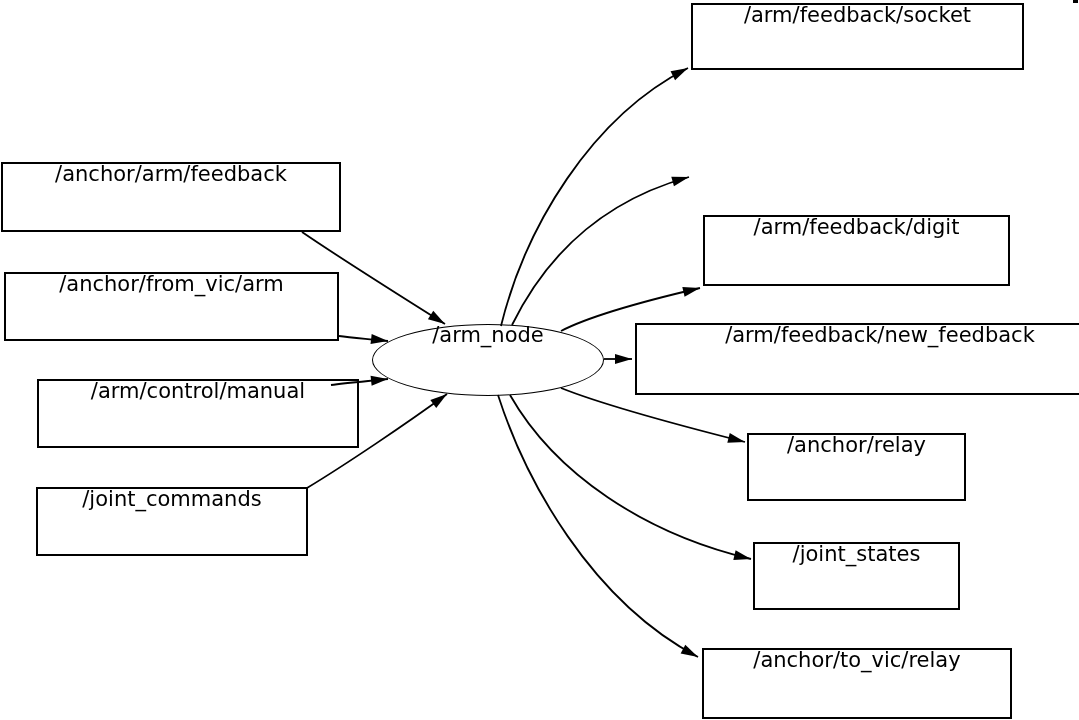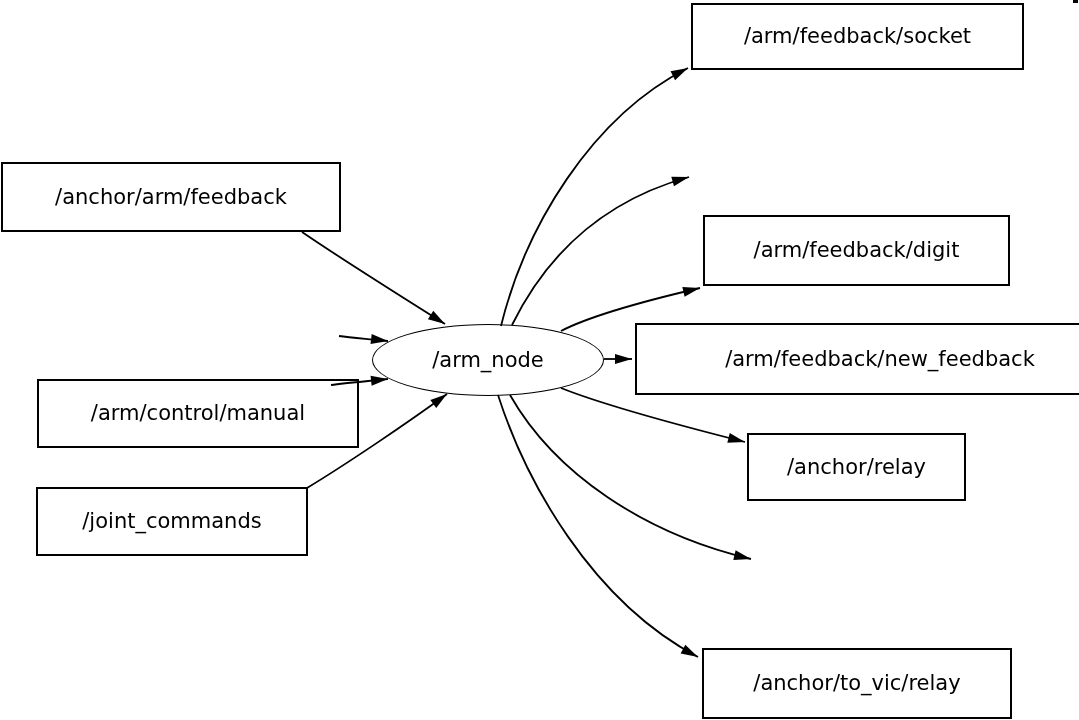--- a/index.html
+++ b/index.html
@@ -27,21 +27,21 @@
     stroke: #000000;
     stroke-width: 1.8;
   }
   .node {
     position: absolute;
     z-index: 1;
     box-sizing: border-box;
     background: #ffffff;
     color: #000000;
     display: flex;
-    align-items: center;
+    align-items: flex-start;
     justify-content: center;
     font-size: 21px;
     line-height: 1;
     white-space: nowrap;
   }
   .rect-node {
     border: 2.5px solid #000000;
   }
   .ellipse-node {
     border: 1.6px solid #000000;
@@ -79,20 +79,23 @@
     <path class="edge" d="M 561,331 C 586,318 640,302 700,288" marker-end="url(#arrowhead)"></path>
     <path class="edge" d="M 604,359 L 632,359" marker-end="url(#arrowhead)"></path>
     <path class="edge" d="M 561,388 C 596,402 662,421 745,442" marker-end="url(#arrowhead)"></path>
     <path class="edge" d="M 510,395 C 555,474 645,534 751,559" marker-end="url(#arrowhead)"></path>
     <path class="edge" d="M 498,395 C 525,479 590,600 698,657" marker-end="url(#arrowhead)"></path>
   </svg>
 
   <div class="node rect-node" style="left:1px; top:162px; width:340px; height:70px;">
     <span>/anchor/arm/feedback</span>
   </div>
+  <div class="node rect-node" style="left:4px; top:272px; width:335px; height:69px;">
+    <span>/anchor/from_vic/arm</span>
+  </div>
   <div class="node rect-node" style="left:9px; top:379px; width:322px; height:69px;margin-left:28px;">
     <span>/arm/control/manual</span>
   </div>
   <div class="node rect-node" style="left:36px; top:487px; width:272px; height:69px;">
     <span>/joint_commands</span>
   </div>
 
   <div class="node ellipse-node" style="left:372px; top:324px; width:232px; height:72px;">
     <span>/arm_node</span>
   </div>
@@ -102,19 +105,22 @@
   </div>
   <div class="node rect-node" style="left:703px; top:215px; width:307px; height:71px;">
     <span>/arm/feedback/digit</span>
   </div>
   <div class="node rect-node" style="left:635px; top:323px; width:490px; height:72px;">
     <span>/arm/feedback/new_feedback</span>
   </div>
   <div class="node rect-node" style="left:747px; top:433px; width:219px; height:68px;">
     <span>/anchor/relay</span>
   </div>
+  <div class="node rect-node" style="left:753px; top:542px; width:207px; height:68px;">
+    <span>/joint_states</span>
+  </div>
   <div class="node rect-node" style="left:702px; top:648px; width:310px; height:71px;">
     <span>/anchor/to_vic/relay</span>
   </div>
 
   <div class="corner-artifact"></div>
 
 </div>
 
 </body></html>

